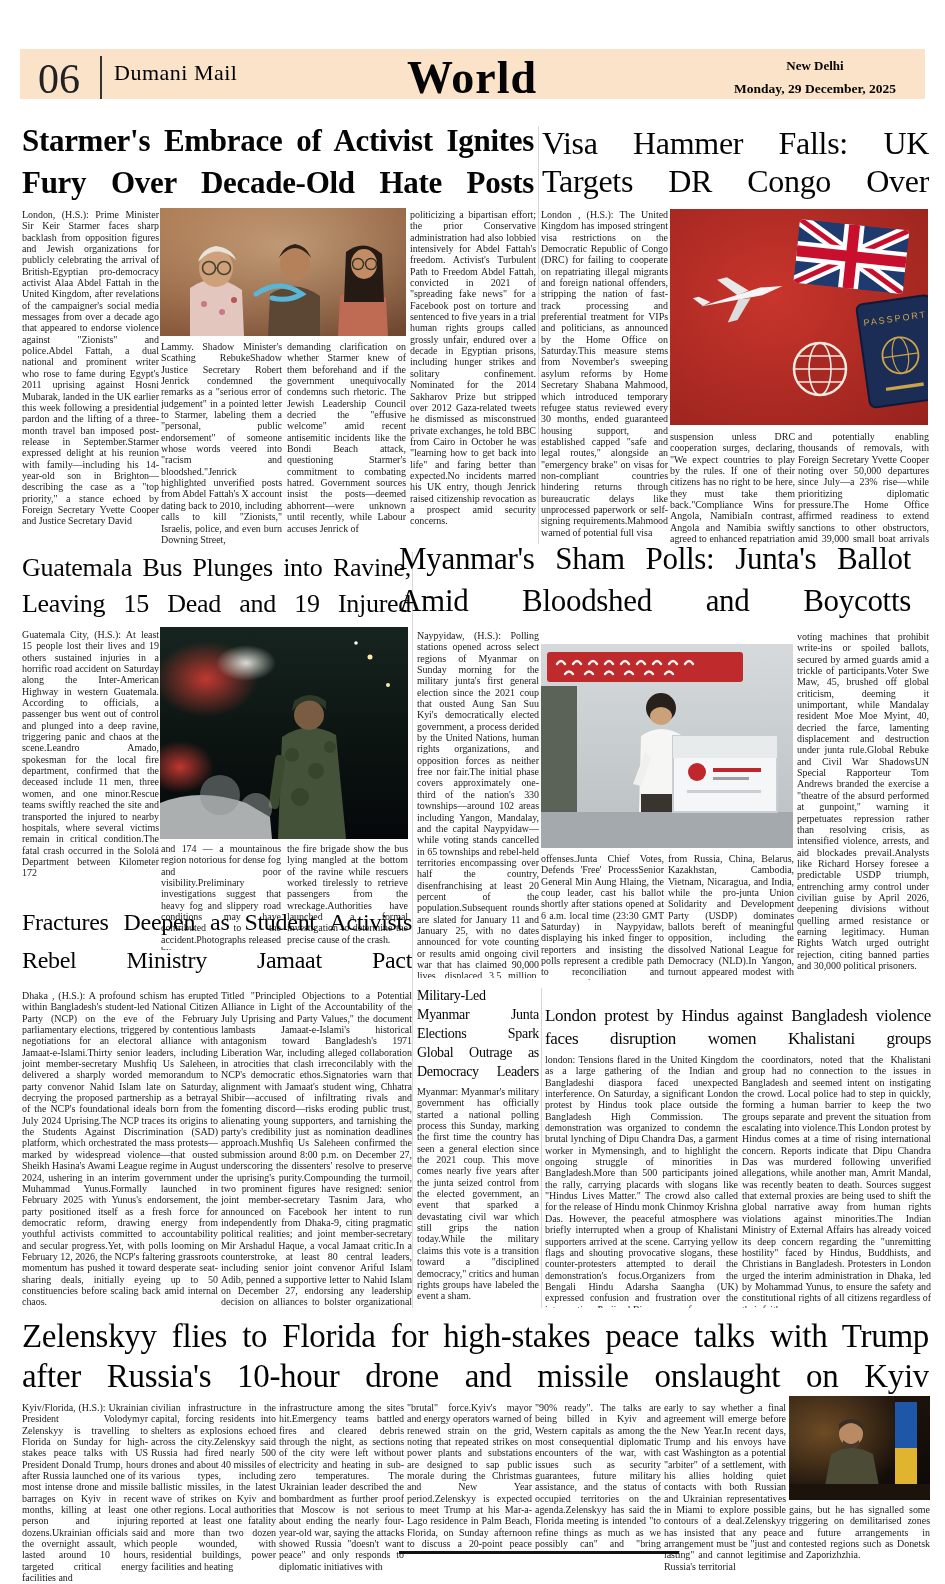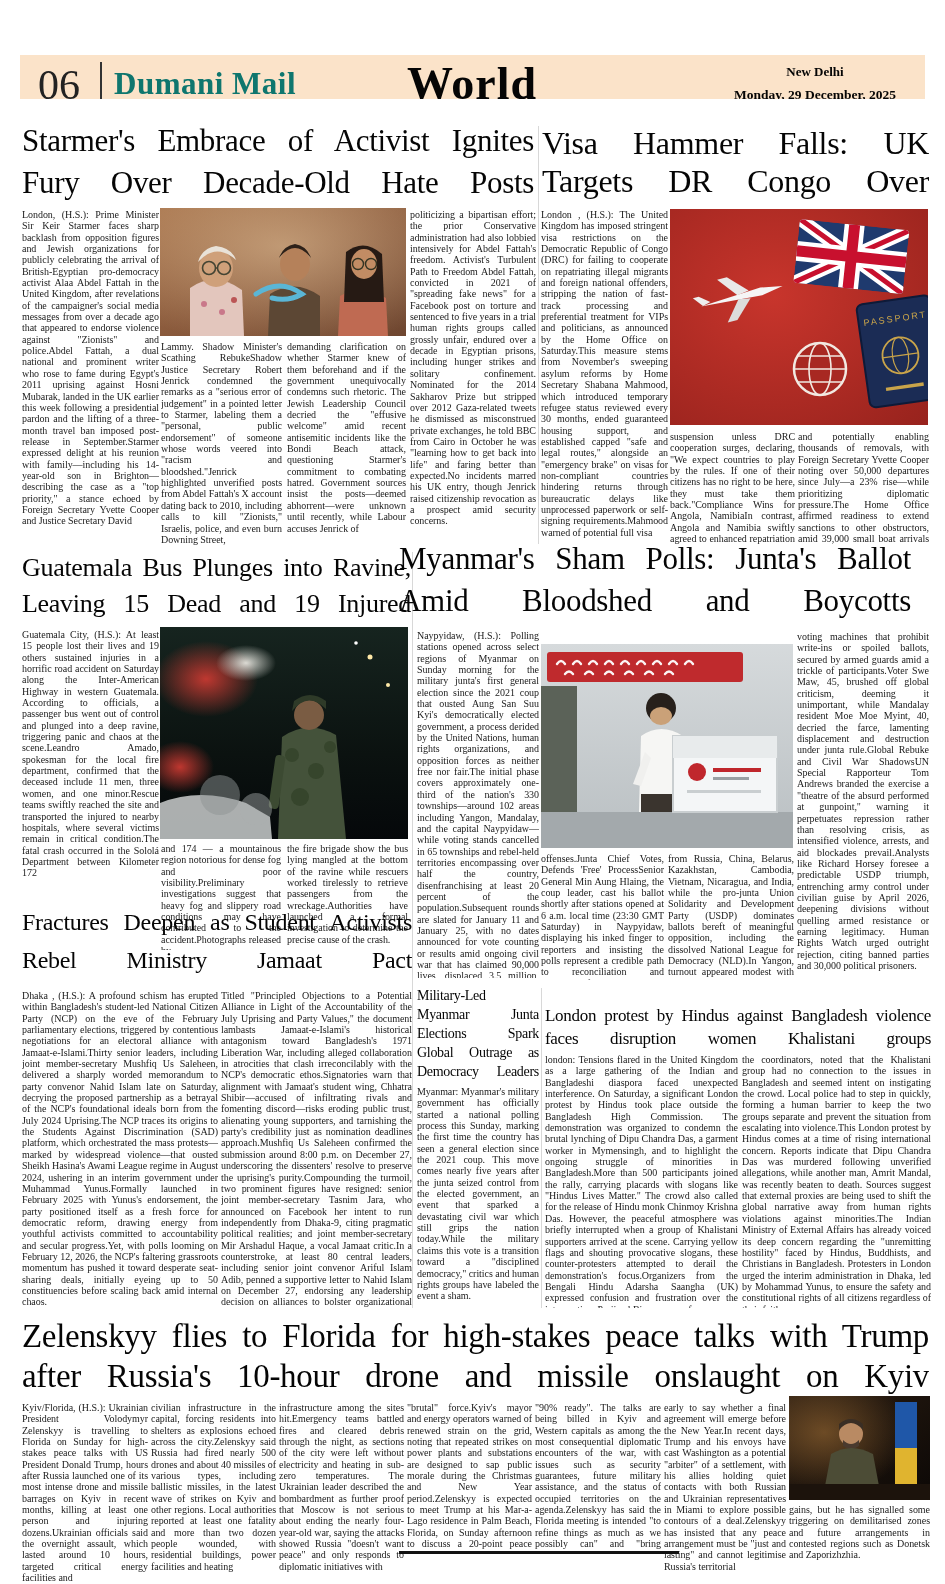--- a/index.html
+++ b/index.html
@@ -2,21 +2,21 @@
 <html><head>
 <meta charset="utf-8">
 <style>
   html,body{margin:0;padding:0;background:#ffffff;}
   body{width:945px;height:1584px;position:relative;overflow:hidden;
        font-family:"Liberation Serif","DejaVu Serif",serif;color:#141414;}
   .abs{position:absolute;overflow:hidden;}
   
   .band{background:#fbe3c9;}
   .pagenum{font-size:42px;color:#222;}
-  .masthead{font-size:31px;font-weight:700;color:#0f766e;letter-spacing:.5px;}
+  .masthead{font-size:22px;font-weight:400;color:#000000;letter-spacing:.5px;}
   .section{font-size:46px;font-weight:700;color:#050505;text-align:center;letter-spacing:1px;}
   .dateline{text-align:center;color:#050505;}
   .dateline .city{font-size:13px;font-weight:700;}
   .dateline .date{font-size:13.5px;font-weight:700;margin-top:7px;}
   
   .hl{color:#050505;font-weight:400;text-align:justify;text-align-last:justify;letter-spacing:-0.3px;}
   .hlA{font-size:31px;line-height:42px;}
   .hlB{font-size:32px;line-height:38px;}
   .hlC{font-size:26px;line-height:36px;}
   .hlD{font-size:31px;line-height:42px;}
@@ -26,32 +26,32 @@
   .hlH{font-size:33px;line-height:40px;}
   
   .bt{font-size:10px;line-height:11.35px;text-align:justify;letter-spacing:-0.05px;color:#1a1a1a;}
   .vrule{background:#d8d8d8;width:1px;}
   .endrule{background:#111;}
   svg{display:block;}
 </style>
 </head>
 <body>
 
-<div class="abs band" style="left:20px;top:55px;width:905px;height:44px;">
+<div class="abs band" style="left:20px;top:49px;width:905px;height:50px;">
   <div class="abs pagenum" style="left:18px;top:6px;width:60px;height:52px;">06</div>
   <div class="abs" style="left:80px;top:7px;width:2px;height:48px;background:#333;"></div>
   <div class="abs masthead" style="left:94px;top:11px;width:300px;height:44px;">Dumani Mail</div>
   <div class="abs section" style="left:302px;top:2px;width:300px;height:58px;">World</div>
   <div class="abs dateline" style="left:690px;top:9px;width:210px;height:46px;">
     <div class="city">New Delhi</div>
     <div class="date">Monday, 29 December, 2025</div>
   </div>
 </div>
 
-<div class="abs hl hlA" style="left:22px;top:120px;width:512px;height:86px;">Starmer's Embrace of Activist Ignites Fury Over Decade-Old Hate Posts</div>
+<div class="abs hl hlA" style="left:22px;top:120px;width:512px;height:86px;font-weight:bold;">Starmer's Embrace of Activist Ignites Fury Over Decade-Old Hate Posts</div>
 <div class="abs bt" style="left:22px;top:209px;width:137px;height:336px;">London, (H.S.): Prime Minister Sir Keir Starmer faces sharp backlash from opposition figures and Jewish organizations for publicly celebrating the arrival of British-Egyptian pro-democracy activist Alaa Abdel Fattah in the United Kingdom, after revelations of the campaigner's social media messages from over a decade ago that appeared to endorse violence against "Zionists" and police.Abdel Fattah, a dual national and prominent writer who rose to fame during Egypt's 2011 uprising against Hosni Mubarak, landed in the UK earlier this week following a presidential pardon and the lifting of a three-month travel ban imposed post-release in September.Starmer expressed delight at his reunion with family—including his 14-year-old son in Brighton—describing the case as a "top priority," a stance echoed by Foreign Secretary Yvette Cooper and Justice Secretary David</div>
 <div class="abs" style="left:160px;top:208px;width:246px;height:128px;">
   <svg width="246" height="128" viewBox="0 0 246 128">
     <defs>
       <linearGradient id="pa-bg" x1="0" y1="0" x2="1" y2="1">
         <stop offset="0" stop-color="#a5714a"></stop>
           <stop offset=".5" stop-color="#8a5a3c"></stop>
           <stop offset="1" stop-color="#6e4630"></stop>
       </linearGradient>
       <radialGradient id="pa-glow" cx=".5" cy=".3" r=".8">

